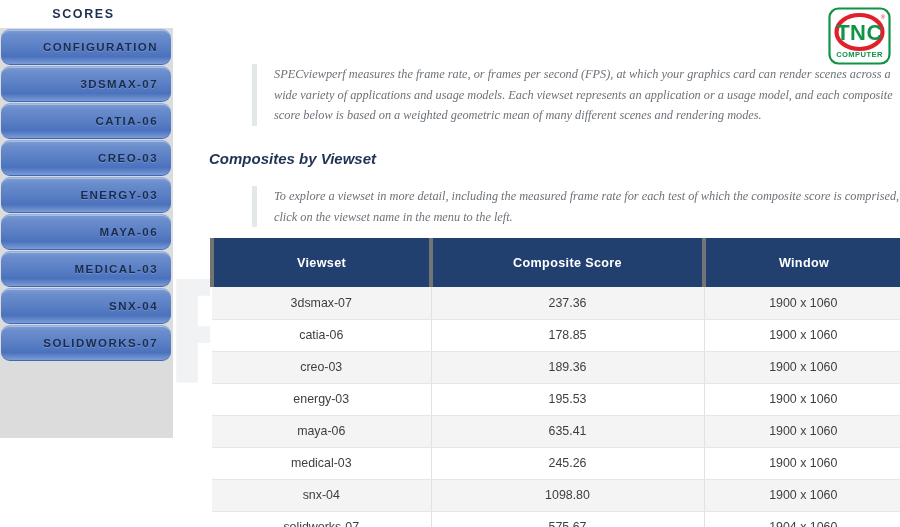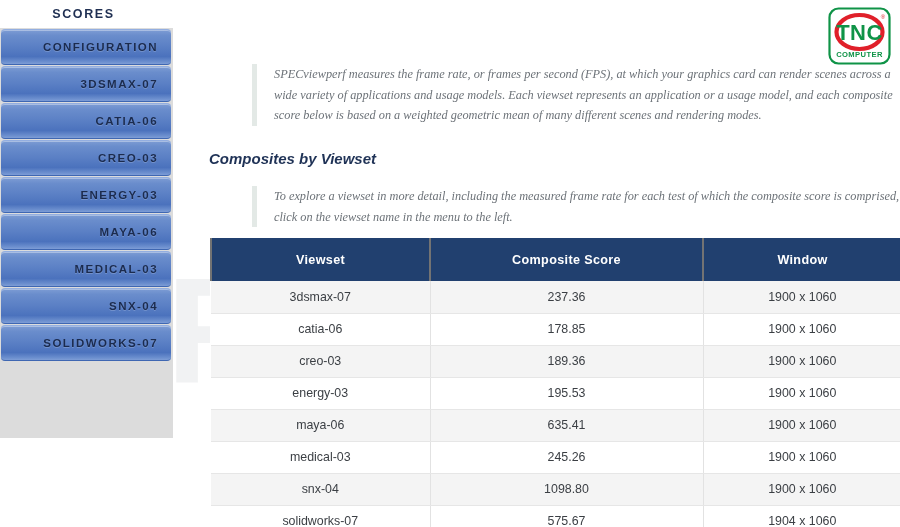--- a/index.html
+++ b/index.html
@@ -46,21 +46,21 @@
   .menu-btn {
     position:relative;
     height:36px;
     margin:1px 2px 1px 1px;
     display:flex; align-items:center; justify-content:flex-end;
     padding-right:13px;
     background:linear-gradient(to bottom,
       #7d9cd4 0%, #6a8dcc 16%, #5b80c5 48%, #4b72bd 78%, #6d90cf 94%, #7e9dd6 100%);
     border-top:1px solid #93aee0;
     border-bottom:1px solid #3f67b2;
-    border-radius:4px;
+    border-radius:9px;
     box-shadow:inset 0 1px 0 rgba(255,255,255,0.35);
     cursor:pointer;
   }
   .menu-btn .lbl {
     font-size:11.5px; font-weight:700;
     letter-spacing:1.45px;
     color:#1b2b4e;
     text-shadow:0 1px 0 rgba(255,255,255,0.18);
     white-space:nowrap;
   }
@@ -123,24 +123,24 @@
   #scores-table col.c1 { width:219px; }
   #scores-table col.c2 { width:273px; }
   #scores-table col.c3 { width:198px; }
 
   #scores-table thead th {
     background:#21406f;
     color:#ffffff;
     font-size:12.6px;
     font-weight:700;
     letter-spacing:0.35px;
-    height:43px;
+    height:49px;
     text-align:center;
     border-right:1px solid #ffffff;
-    border-left:2px solid #737373;
+    border-left:4px solid #737373;
     margin-left:12px;
   }
   #scores-table thead th:last-child { border-right:none; }
 
   #scores-table tbody td {
     height:32px;
     text-align:center;
     font-size:12.4px;
     color:#3b3f44;
     border-right:1px solid #e2e2e2;

